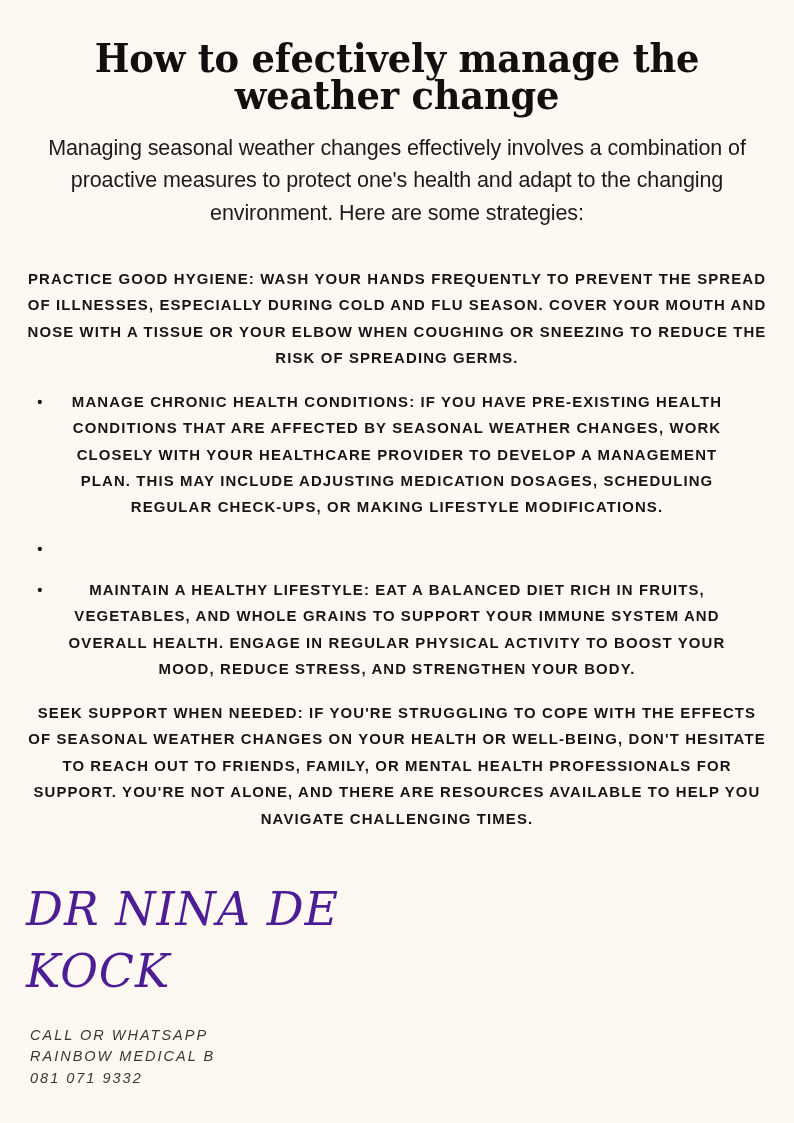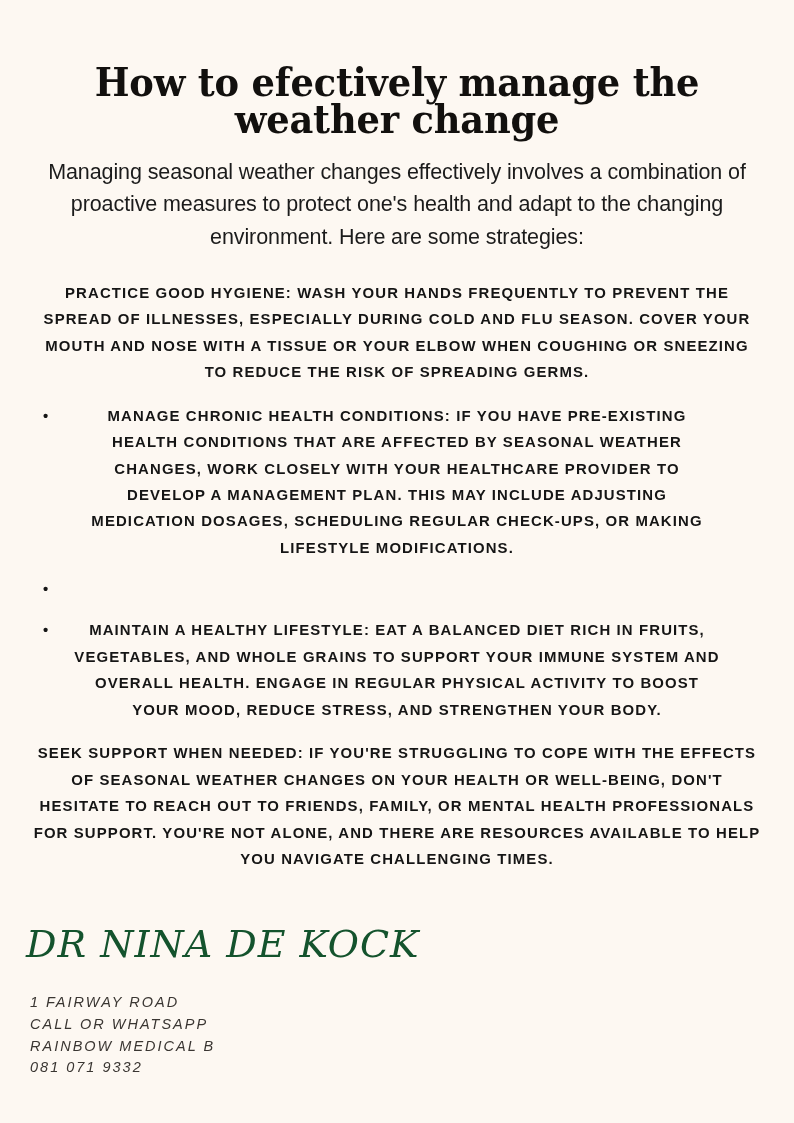--- a/index.html
+++ b/index.html
@@ -19,21 +19,21 @@
   .page {
     width: 794px;
     height: 1123px;
     position: relative;
     box-sizing: border-box;
     padding: 0;
   }
 
   
   .title-wrap {
-    padding: 64px 36px 0 36px;
+    padding: 40px 36px 0 36px;
     text-align: center;
   }
   .title {
     font-family: "DejaVu Serif", "Liberation Serif", serif;
     font-weight: 700;
     font-size: 40px;
     line-height: 0.92;
     letter-spacing: -0.2px;
     color: #12100e;
     margin: 0;
@@ -49,22 +49,22 @@
     font-family: "Liberation Sans", sans-serif;
     font-size: 21.5px;
     line-height: 1.52;
     letter-spacing: -0.1px;
     color: #1b1b1b;
     font-weight: 400;
   }
 
   
   .body-area {
-    margin-top: 26px;
-    padding: 0 18px;
+    margin-top: 36px;
+    padding: 0 12px;
   }
 
   .block {
     text-align: center;
     font-family: "Liberation Sans", sans-serif;
     font-weight: 700;
     font-size: 15.4px;
     line-height: 1.72;
     letter-spacing: 1.15px;
     color: #151515;
@@ -110,24 +110,24 @@
 
   
   .signature {
     margin-top: 46px;
     padding-left: 26px;
   }
   .signature-name {
     font-family: "DejaVu Serif", "Liberation Serif", serif;
     font-style: italic;
     font-weight: 400;
-    font-size: 38px;
+    font-size: 46px;
     line-height: 1.35;
     letter-spacing: 1px;
-    color: #14532d;
+    color: #4c1d95;
     max-width: 420px;
   }
 
   
   .address {
     margin-top: 22px;
     padding-left: 30px;
   }
   .address-line {
     font-family: "Liberation Sans", sans-serif;
@@ -177,19 +177,18 @@
       <span>Seek support when needed: If you're struggling to cope with the effects of seasonal weather changes on your health or well-being, don't hesitate to reach out to friends, family, or mental health professionals for support. You're not alone, and there are resources available to help you navigate challenging times.</span>
     </div>
 
   </div>
 
   <div class="signature">
     <div class="signature-name">DR NINA DE KOCK</div>
   </div>
 
   <div class="address">
-    <div class="address-line">1 Fairway Road</div>
     <div class="address-line">Call or WhatsApp</div>
     <div class="address-line">Rainbow Medical B</div>
     <div class="address-line">081 071 9332</div>
   </div>
 
 </div>
 
 </body></html>

